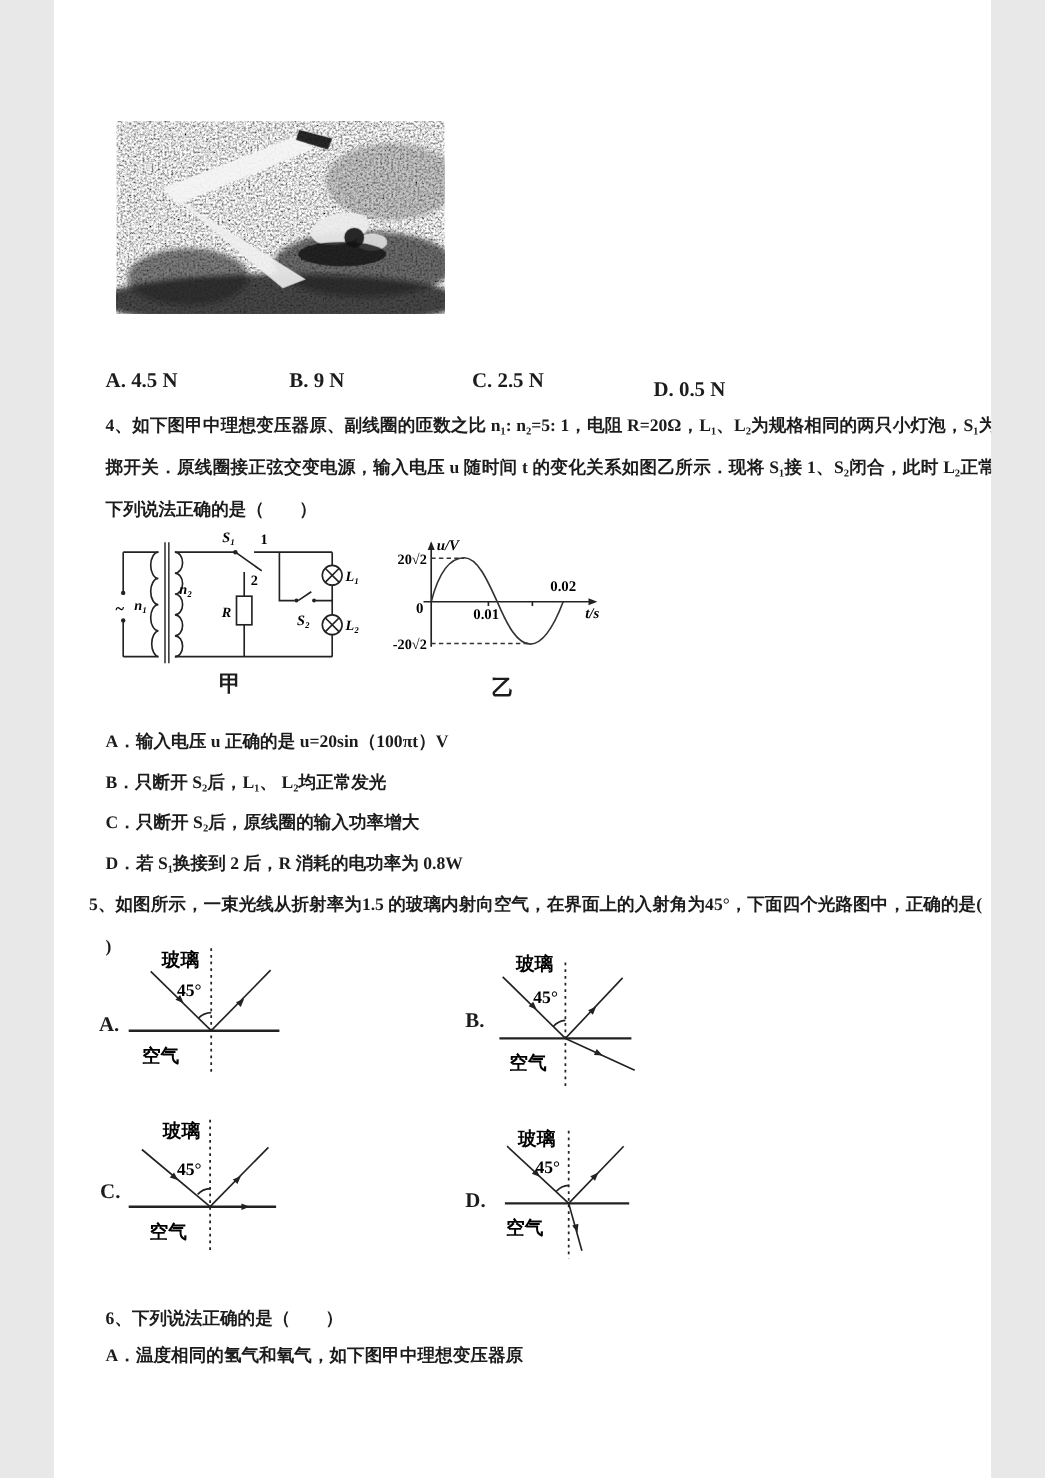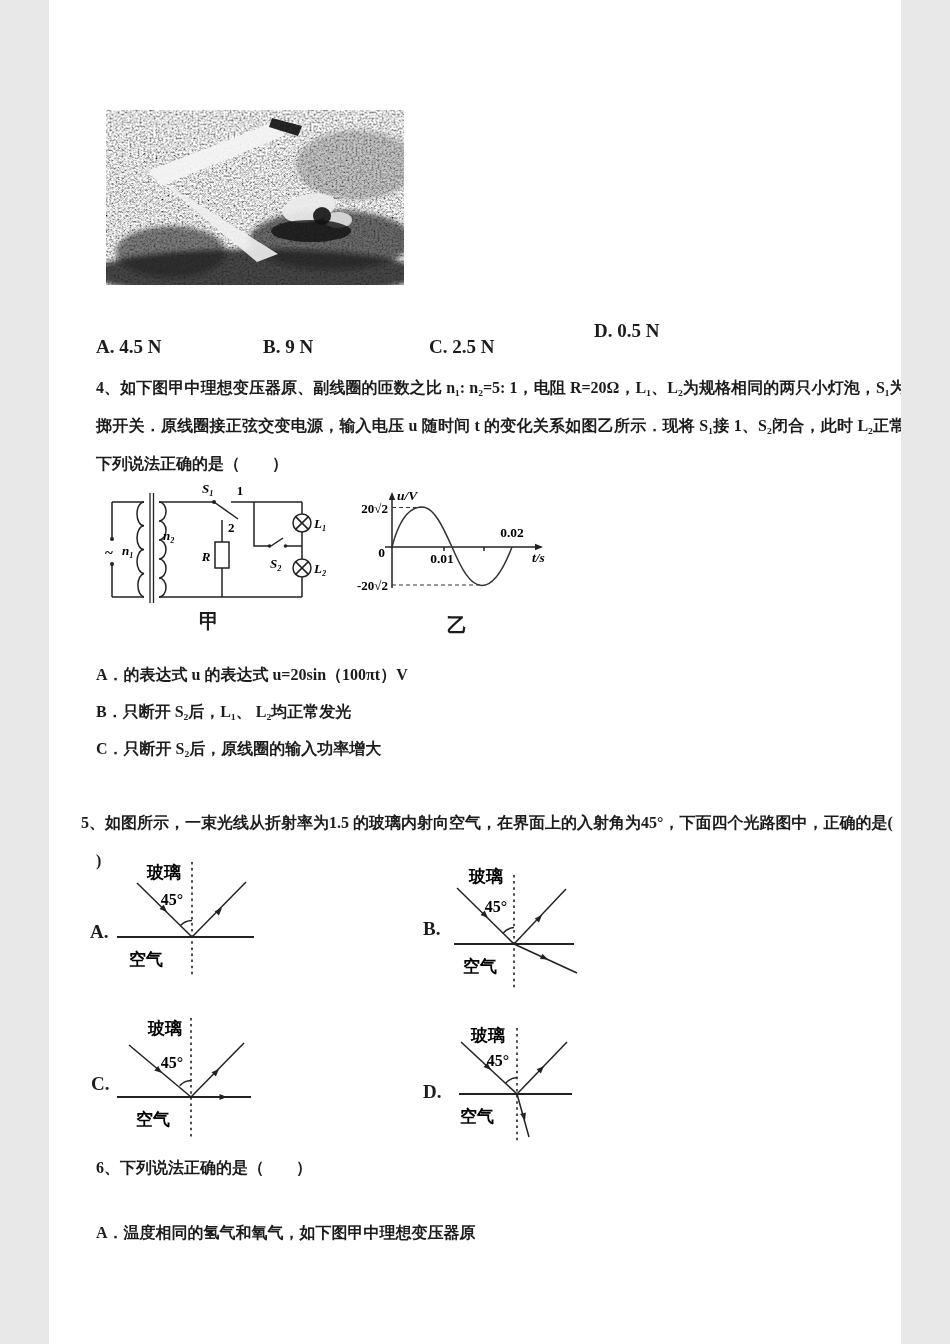--- a/index.html
+++ b/index.html
@@ -55,21 +55,21 @@
       <ellipse cx="232" cy="110" rx="14" ry="8" fill="#e8e8e8" opacity="0.85"></ellipse>
       <ellipse cx="205" cy="121" rx="40" ry="11" fill="#101010" opacity="0.8"></ellipse>
       <circle cx="216" cy="106" r="9" fill="#121212" opacity="0.9"></circle>
     </g>
   </svg>
 
   <div>
     <span class="abs optletter" style="left:47px;top:336px;">A.  4.5 N</span>
     <span class="abs optletter" style="left:214px;top:336px;">B.  9 N</span>
     <span class="abs optletter" style="left:380px;top:336px;">C.  2.5 N</span>
-    <span class="abs optletter" style="left:545px;top:320px;">D.  0.5 N</span>
+    <span class="abs optletter" style="left:545px;top:344px;">D.  0.5 N</span>
   </div>
 
   <div class="abs txt just" style="left:47px;top:369px;width:858px;">4、如下图甲中理想变压器原、副线圈的匝数之比 n₁: n₂=5: 1，电阻 R=20Ω，L₁、L₂为规格相同的两只小灯泡，S₁为单刀双掷开关．原线圈接正弦交变电源，输入电压 u 随时间 t 的变化关系如图乙所示．现将 S₁接 1、S₂闭合，此时 L₂正常发光．下列说法正确的是（　　）</div>
 
   <svg class="abs" style="left:55px;top:478px;" width="250" height="125" viewBox="0 0 250 125">
     <g class="stroke">
       <path d="M8,24 H40 M8,24 V60 M8,87 V119 M8,119 H40"></path>
       <path d="M40,24 A7,11.9 0 0 0 40,47.8 A7,11.9 0 0 0 40,71.6 A7,11.9 0 0 0 40,95.4 A7,11.9 0 0 0 40,119"></path>
       <path d="M46,15 V128 M49.5,15 V128" stroke-width="1.3"></path>
       <path d="M55,24 A7,9.5 0 0 1 55,43 A7,9.5 0 0 1 55,62 A7,9.5 0 0 1 55,81 A7,9.5 0 0 1 55,100 A7,9.5 0 0 1 55,119"></path>
@@ -119,23 +119,24 @@
     <text class="var" x="48" y="15" font-size="13.5">u/V</text>
     <text class="var" x="183" y="77" font-size="13.5">t/s</text>
     <text class="num" x="36" y="72" font-size="13.5" text-anchor="end">0</text>
     <text class="num" x="39" y="28" font-size="13" text-anchor="end">20√2</text>
     <text class="num" x="39" y="105" font-size="13" text-anchor="end">-20√2</text>
     <text class="num" x="93" y="78" font-size="13.5" text-anchor="middle">0.01</text>
     <text class="num" x="163" y="52" font-size="13.5" text-anchor="middle">0.02</text>
   </svg>
   <span class="abs cap" style="left:398px;top:612px;">乙</span>
 
-  <div class="abs txt" style="left:47px;top:656px;">A．的表达式 u 的表达式 u=20sin（100πt）V</div>
+  <div class="abs txt" style="left:47px;top:656px;">A．输入电压 u 正确的是 u=20sin（100πt）V</div>
   <div class="abs txt" style="left:47px;top:730px;">C．只断开 S₂后，原线圈的输入功率增大</div>
   <div class="abs txt" style="left:47px;top:693px;">B．只断开 S₂后，L₁、 L₂均正常发光</div>
+  <div class="abs txt" style="left:47px;top:767px;">D．若 S₁换接到 2 后，R 消耗的电功率为 0.8W</div>
 
   <div class="abs txt" style="left:32px;top:804px;width:870px;">5、如图所示，一束光线从折射率为1.5 的玻璃内射向空气，在界面上的入射角为45°，下面四个光路图中，正确的是(</div>
   <div class="abs txt" style="left:47px;top:842px;">)</div>
 
   <span class="abs optletter" style="left:41px;top:921px;">A.</span>
   <svg class="abs" style="left:60px;top:858px;" width="150" height="122" viewBox="0 0 150 122">
     <path class="iface" d="M8,79 H145"></path>
     <path class="normal" d="M83,4 V118"></path>
     <path class="stroke" d="M28,25 L83,79"></path>
     <polygon class="arrow" points="0,0 -7.5,3 -7.5,-3" transform="translate(58,54) rotate(44.5)"></polygon>
@@ -187,16 +188,16 @@
     <path class="stroke" d="M73,89 L123,37"></path>
     <polygon class="arrow" points="0,0 -7.5,3 -7.5,-3" transform="translate(100,61) rotate(-46)"></polygon>
     <path class="stroke" d="M73,89 L85,132"></path>
     <polygon class="arrow" points="0,0 -7.5,3 -7.5,-3" transform="translate(81,115.5) rotate(74.4)"></polygon>
     <path class="stroke" d="M61.8,78 A16,16 0 0 1 73,72.6" stroke-width="1.1"></path>
     <text class="cjk" x="44" y="36" font-size="17" text-anchor="middle">玻璃</text>
     <text class="num" x="54" y="61" font-size="16" text-anchor="middle">45°</text>
     <text class="cjk" x="33" y="117" font-size="17" text-anchor="middle">空气</text>
   </svg>
 
-  <div class="abs txt" style="left:47px;top:1149px;">6、下列说法正确的是（　　）</div>
+  <div class="abs txt" style="left:47px;top:1181px;">6、下列说法正确的是（　　）</div>
   <div class="abs txt" style="left:47px;top:1214px;">A．温度相同的氢气和氧气，如下图甲中理想变压器原</div>
 
 </div>
 
 </body></html>

